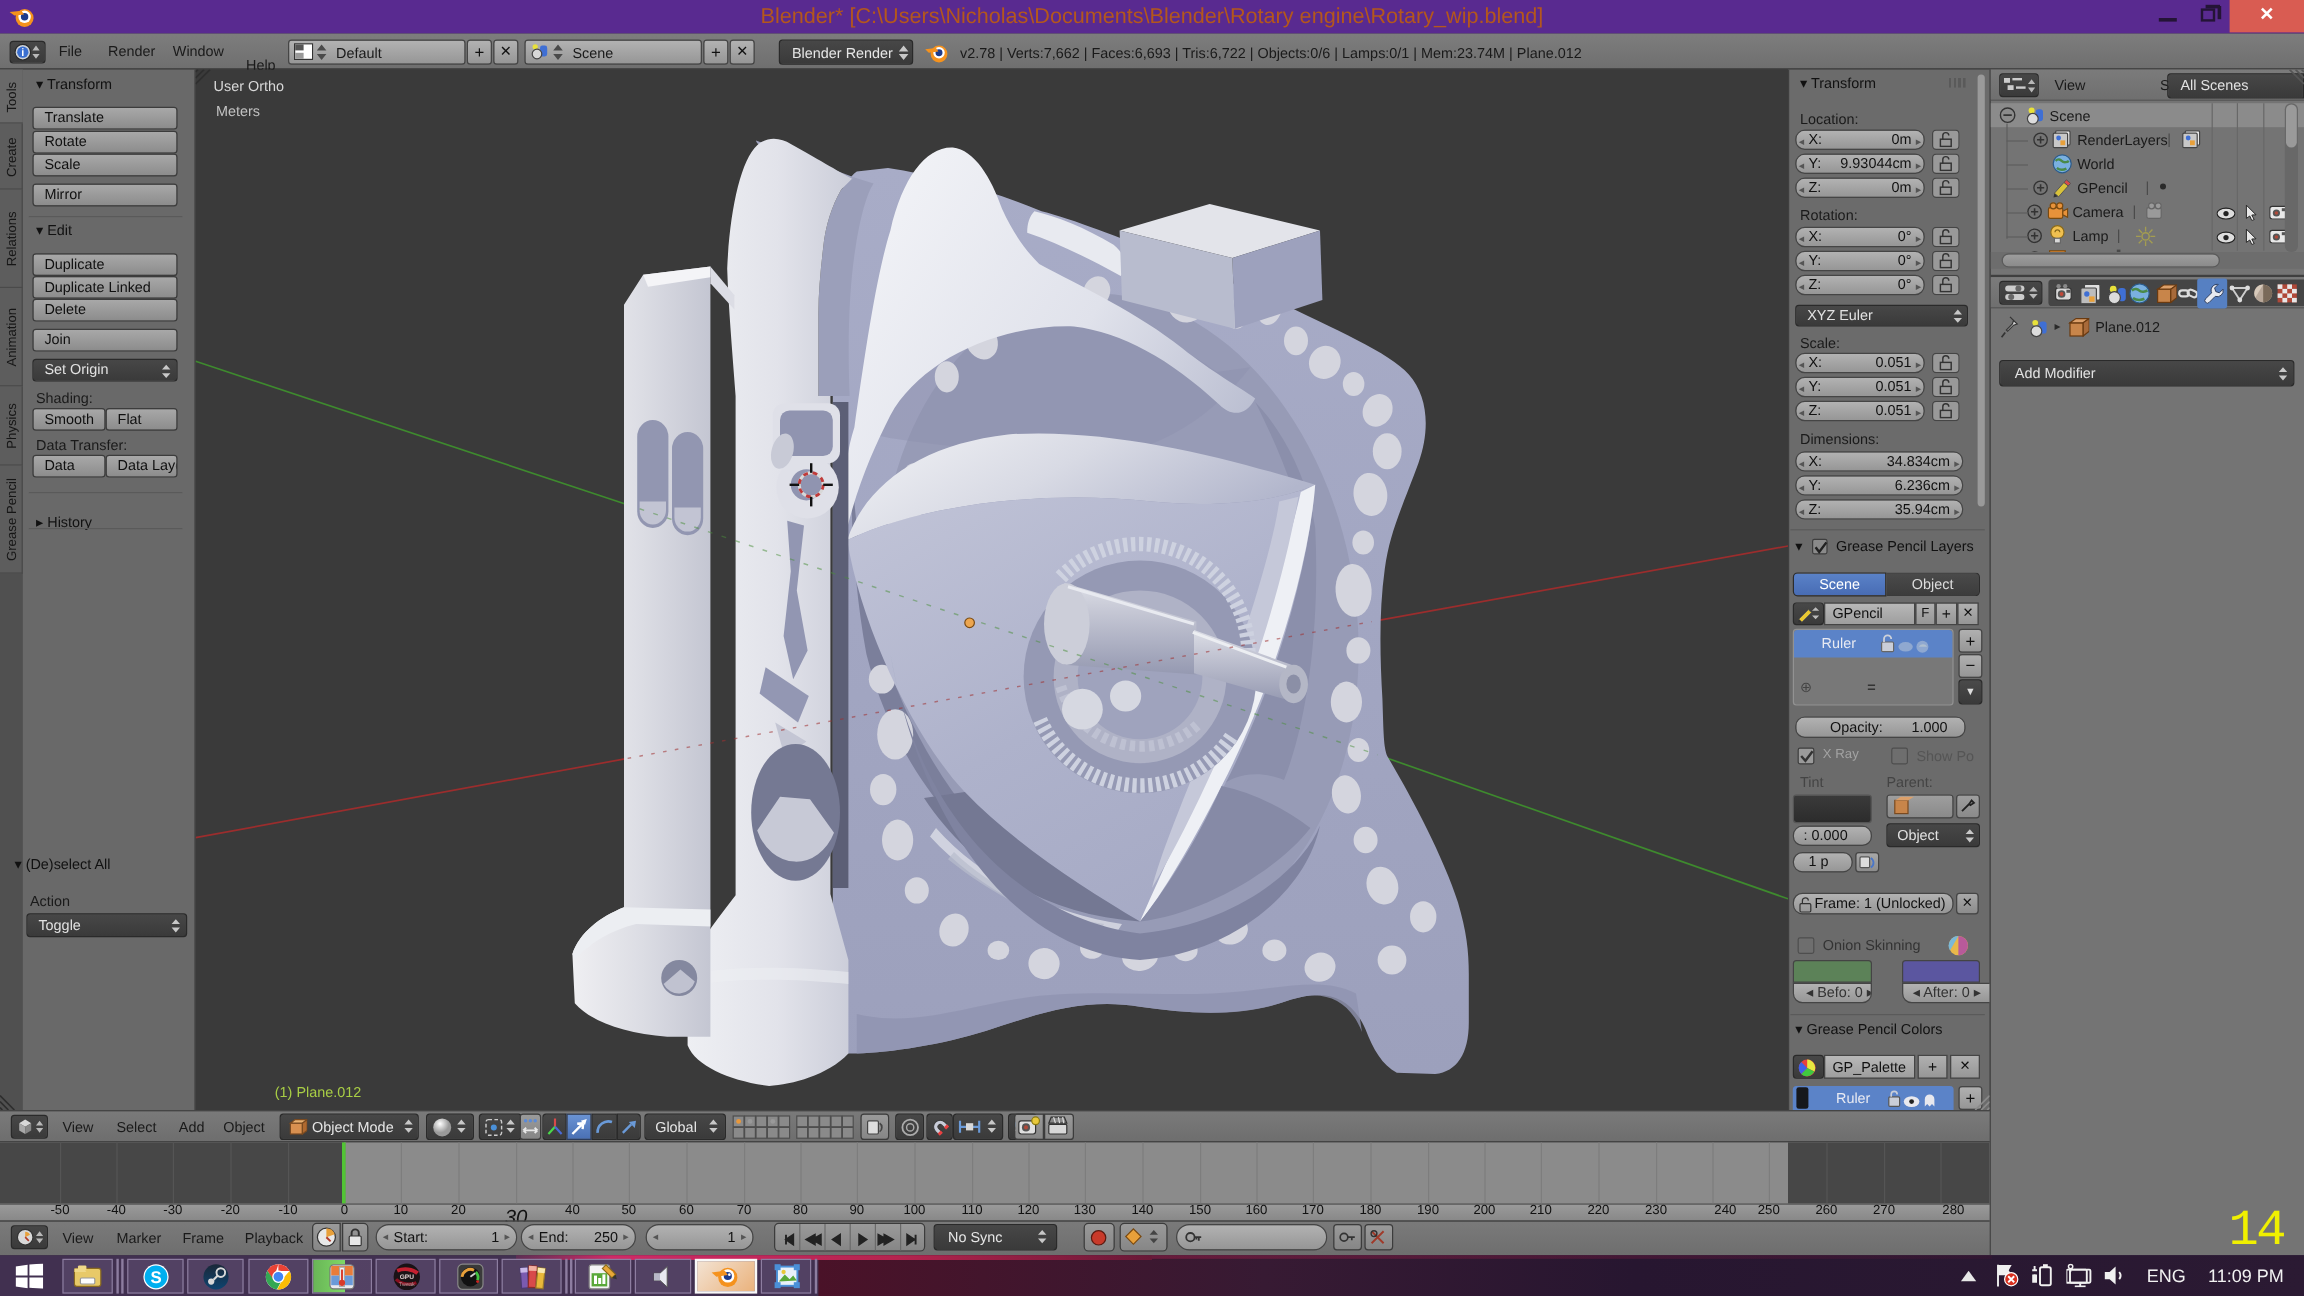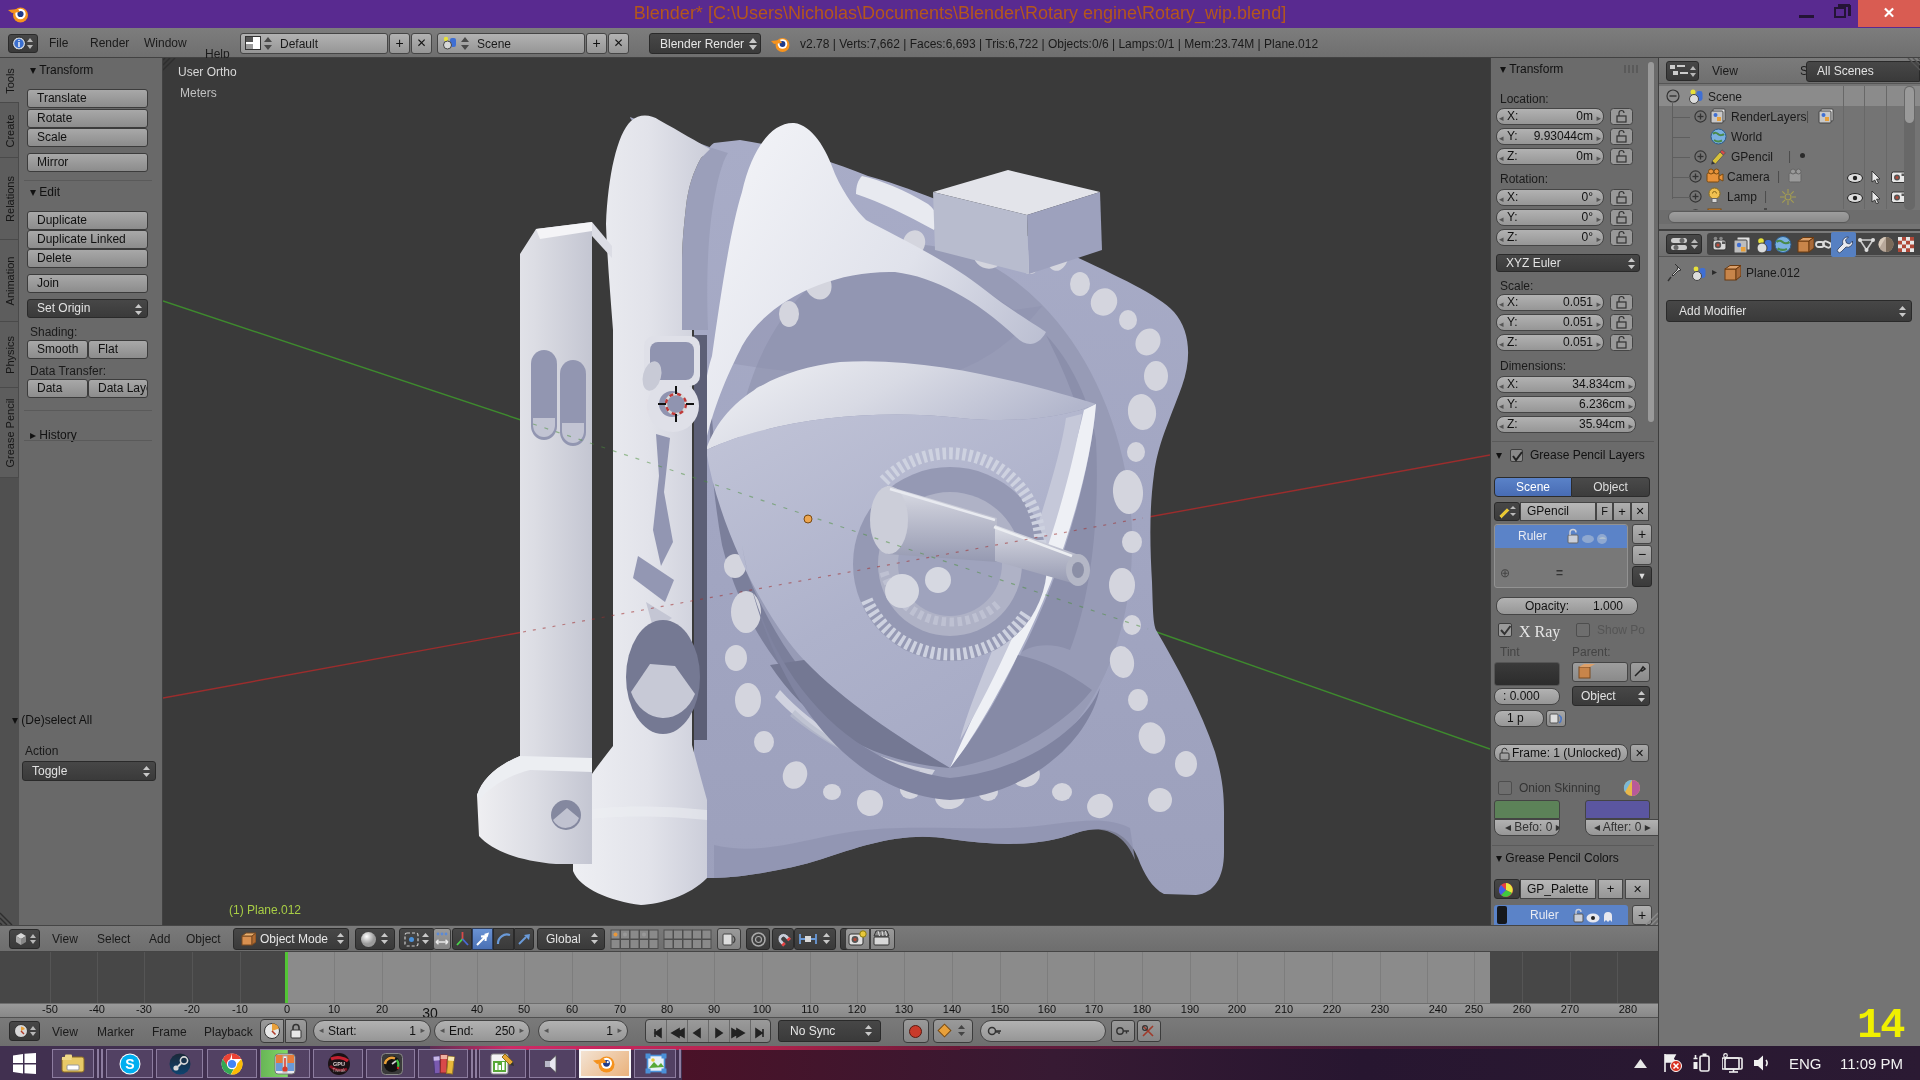--- a/index.html
+++ b/index.html
@@ -517,21 +517,21 @@
 <div class="a" style="left:1632px;top:566px;width:20px;height:21px;background:linear-gradient(#4a4a4a,#3a3a3a);border:1px solid #2a2a2a;border-radius:3px;font-size:9px;text-align:center;line-height:19px;color:#ddd;">▼</div>
 <div class="a fld" style="left:1496px;top:597px;width:142px;height:18px;line-height:16px;">
     <span style="position:absolute;left:28px;">Opacity:</span>
     <span style="position:absolute;right:14px;">1.000</span>
   </div>
 <div class="a" style="left:1498px;top:623px;width:14px;height:14px;background:#9a9a9a;border:1px solid #3e3e3e;border-radius:2px;">
     <svg width="14" height="14">
       <path d="M2,6 l3.5,4 l6,-8" stroke="#333" stroke-width="2" fill="none"></path>
     </svg>
   </div>
-<div class="a" style="left:1519px;top:623px;font-size:16px;color:#e5e5e5;font-family:Liberation Serif, serif;">X Ray</div>
+<div class="a" style="left:1519px;top:623px;font-size:11px;color:#a3a3a3;">X Ray</div>
 <div class="a" style="left:1576px;top:623px;width:14px;height:14px;background:#6e6e6e;border:1px solid #4e4e4e;border-radius:2px;"></div>
 <div class="a" style="left:1597px;top:623px;font-size:12px;color:#555;">Show Po</div>
 <div class="a" style="left:1500px;top:645px;font-size:12px;color:#444;">Tint</div>
 <div class="a" style="left:1572px;top:645px;font-size:12px;color:#444;">Parent:</div>
 <div class="a" style="left:1494px;top:662px;width:66px;height:24px;background:linear-gradient(#3a3a3a,#2c2c2c);border:1px solid #555;border-radius:3px;"></div>
 <div class="a" style="left:1572px;top:662px;width:56px;height:20px;background:linear-gradient(#9e9e9e,#8a8a8a);border:1px solid #454545;border-radius:3px;">
     <svg width="20" height="18" style="margin-left:3px">
       <rect x="3" y="4" width="11" height="11" fill="#c8854a" stroke="#7a4a20"></rect>
       <polygon points="3,4 8,1 19,1 14,4" fill="#dca06a"></polygon>
     </svg>
@@ -1021,21 +1021,21 @@
 <div class="a" style="left:285px;top:952px;width:3px;height:51px;background:#52c435;"></div>
 <div class="a" style="left:0;top:1003px;width:1658px;height:14px;background:linear-gradient(#9a9a9a,#888888);border-top:1px solid #6e6e6e;"></div>
 <div class="a" style="left:30px;top:1003px;width:40px;text-align:center;font-size:11px;color:#111;">-50</div>
 <div class="a" style="left:77px;top:1003px;width:40px;text-align:center;font-size:11px;color:#111;">-40</div>
 <div class="a" style="left:124px;top:1003px;width:40px;text-align:center;font-size:11px;color:#111;">-30</div>
 <div class="a" style="left:172px;top:1003px;width:40px;text-align:center;font-size:11px;color:#111;">-20</div>
 <div class="a" style="left:220px;top:1003px;width:40px;text-align:center;font-size:11px;color:#111;">-10</div>
 <div class="a" style="left:267px;top:1003px;width:40px;text-align:center;font-size:11px;color:#111;">0</div>
 <div class="a" style="left:314px;top:1003px;width:40px;text-align:center;font-size:11px;color:#111;">10</div>
 <div class="a" style="left:362px;top:1003px;width:40px;text-align:center;font-size:11px;color:#111;">20</div>
-<div class="a" style="left:410px;top:1005px;width:40px;text-align:center;font-size:14px;color:#111;">30</div>
+<div class="a" style="left:410px;top:1005px;width:40px;text-align:center;font-size:17px;color:#111;font-style:italic;">30</div>
 <div class="a" style="left:457px;top:1003px;width:40px;text-align:center;font-size:11px;color:#111;">40</div>
 <div class="a" style="left:504px;top:1003px;width:40px;text-align:center;font-size:11px;color:#111;">50</div>
 <div class="a" style="left:552px;top:1003px;width:40px;text-align:center;font-size:11px;color:#111;">60</div>
 <div class="a" style="left:600px;top:1003px;width:40px;text-align:center;font-size:11px;color:#111;">70</div>
 <div class="a" style="left:647px;top:1003px;width:40px;text-align:center;font-size:11px;color:#111;">80</div>
 <div class="a" style="left:694px;top:1003px;width:40px;text-align:center;font-size:11px;color:#111;">90</div>
 <div class="a" style="left:742px;top:1003px;width:40px;text-align:center;font-size:11px;color:#111;">100</div>
 <div class="a" style="left:790px;top:1003px;width:40px;text-align:center;font-size:11px;color:#111;">110</div>
 <div class="a" style="left:837px;top:1003px;width:40px;text-align:center;font-size:11px;color:#111;">120</div>
 <div class="a" style="left:884px;top:1003px;width:40px;text-align:center;font-size:11px;color:#111;">130</div>
@@ -1293,21 +1293,21 @@
     <line x1="7" y1="19" x2="16" y2="19" stroke="#f0f0f0" stroke-width="1.6"></line>
     <circle cx="3.5" cy="2.5" r="1.8" fill="none" stroke="#f0f0f0" stroke-width="1.2"></circle>
     <line x1="3.5" y1="4.5" x2="3.5" y2="7" stroke="#f0f0f0" stroke-width="1.2"></line>
   </svg>
 <svg class="a" style="left:1752px;top:1053px" width="22" height="20">
     <polygon points="2,7 6,7 11,2.5 11,17.5 6,13 2,13" fill="#f0f0f0"></polygon>
     <path d="M14,7 a5,5 0 0 1 0,6" stroke="#f0f0f0" stroke-width="1.6" fill="none"></path>
   </svg>
 <div class="a" style="left:1789px;top:1055px;font-size:15px;color:#f2f2f2;">ENG</div>
 <div class="a" style="left:1840px;top:1055px;font-size:15px;color:#f2f2f2;">11:09 PM</div>
-<div class="a" style="left:1857px;top:1002px;font-family:'Liberation Mono',monospace;font-size:42px;font-weight:bold;color:#f0f000;letter-spacing:-2px;">14</div>
+<div class="a" style="left:1857px;top:1002px;font-family:'Liberation Mono',monospace;font-size:42px;font-weight:normal;color:#f0f000;letter-spacing:-2px;">14</div>
 <svg class="a" style="left:163px;top:58px" width="14" height="14">
     <path d="M0,2 l2,-2 M0,7 l7,-7 M0,12 l12,-12" stroke="#2e2e2e" stroke-width="1.4"></path>
   </svg>
 <svg class="a" style="left:1644px;top:911px" width="14" height="14">
     <path d="M2,14 l12,-12 M7,14 l7,-7 M12,14 l2,-2" stroke="#8a8a8a" stroke-width="1.4"></path>
   </svg>
 <svg class="a" style="left:0px;top:911px" width="14" height="14">
     <path d="M0,2 l12,12 M0,7 l7,7 M0,12 l2,2" stroke="#2e2e2e" stroke-width="1.4"></path>
   </svg>
 <svg class="a" style="left:1906px;top:58px" width="14" height="14">

